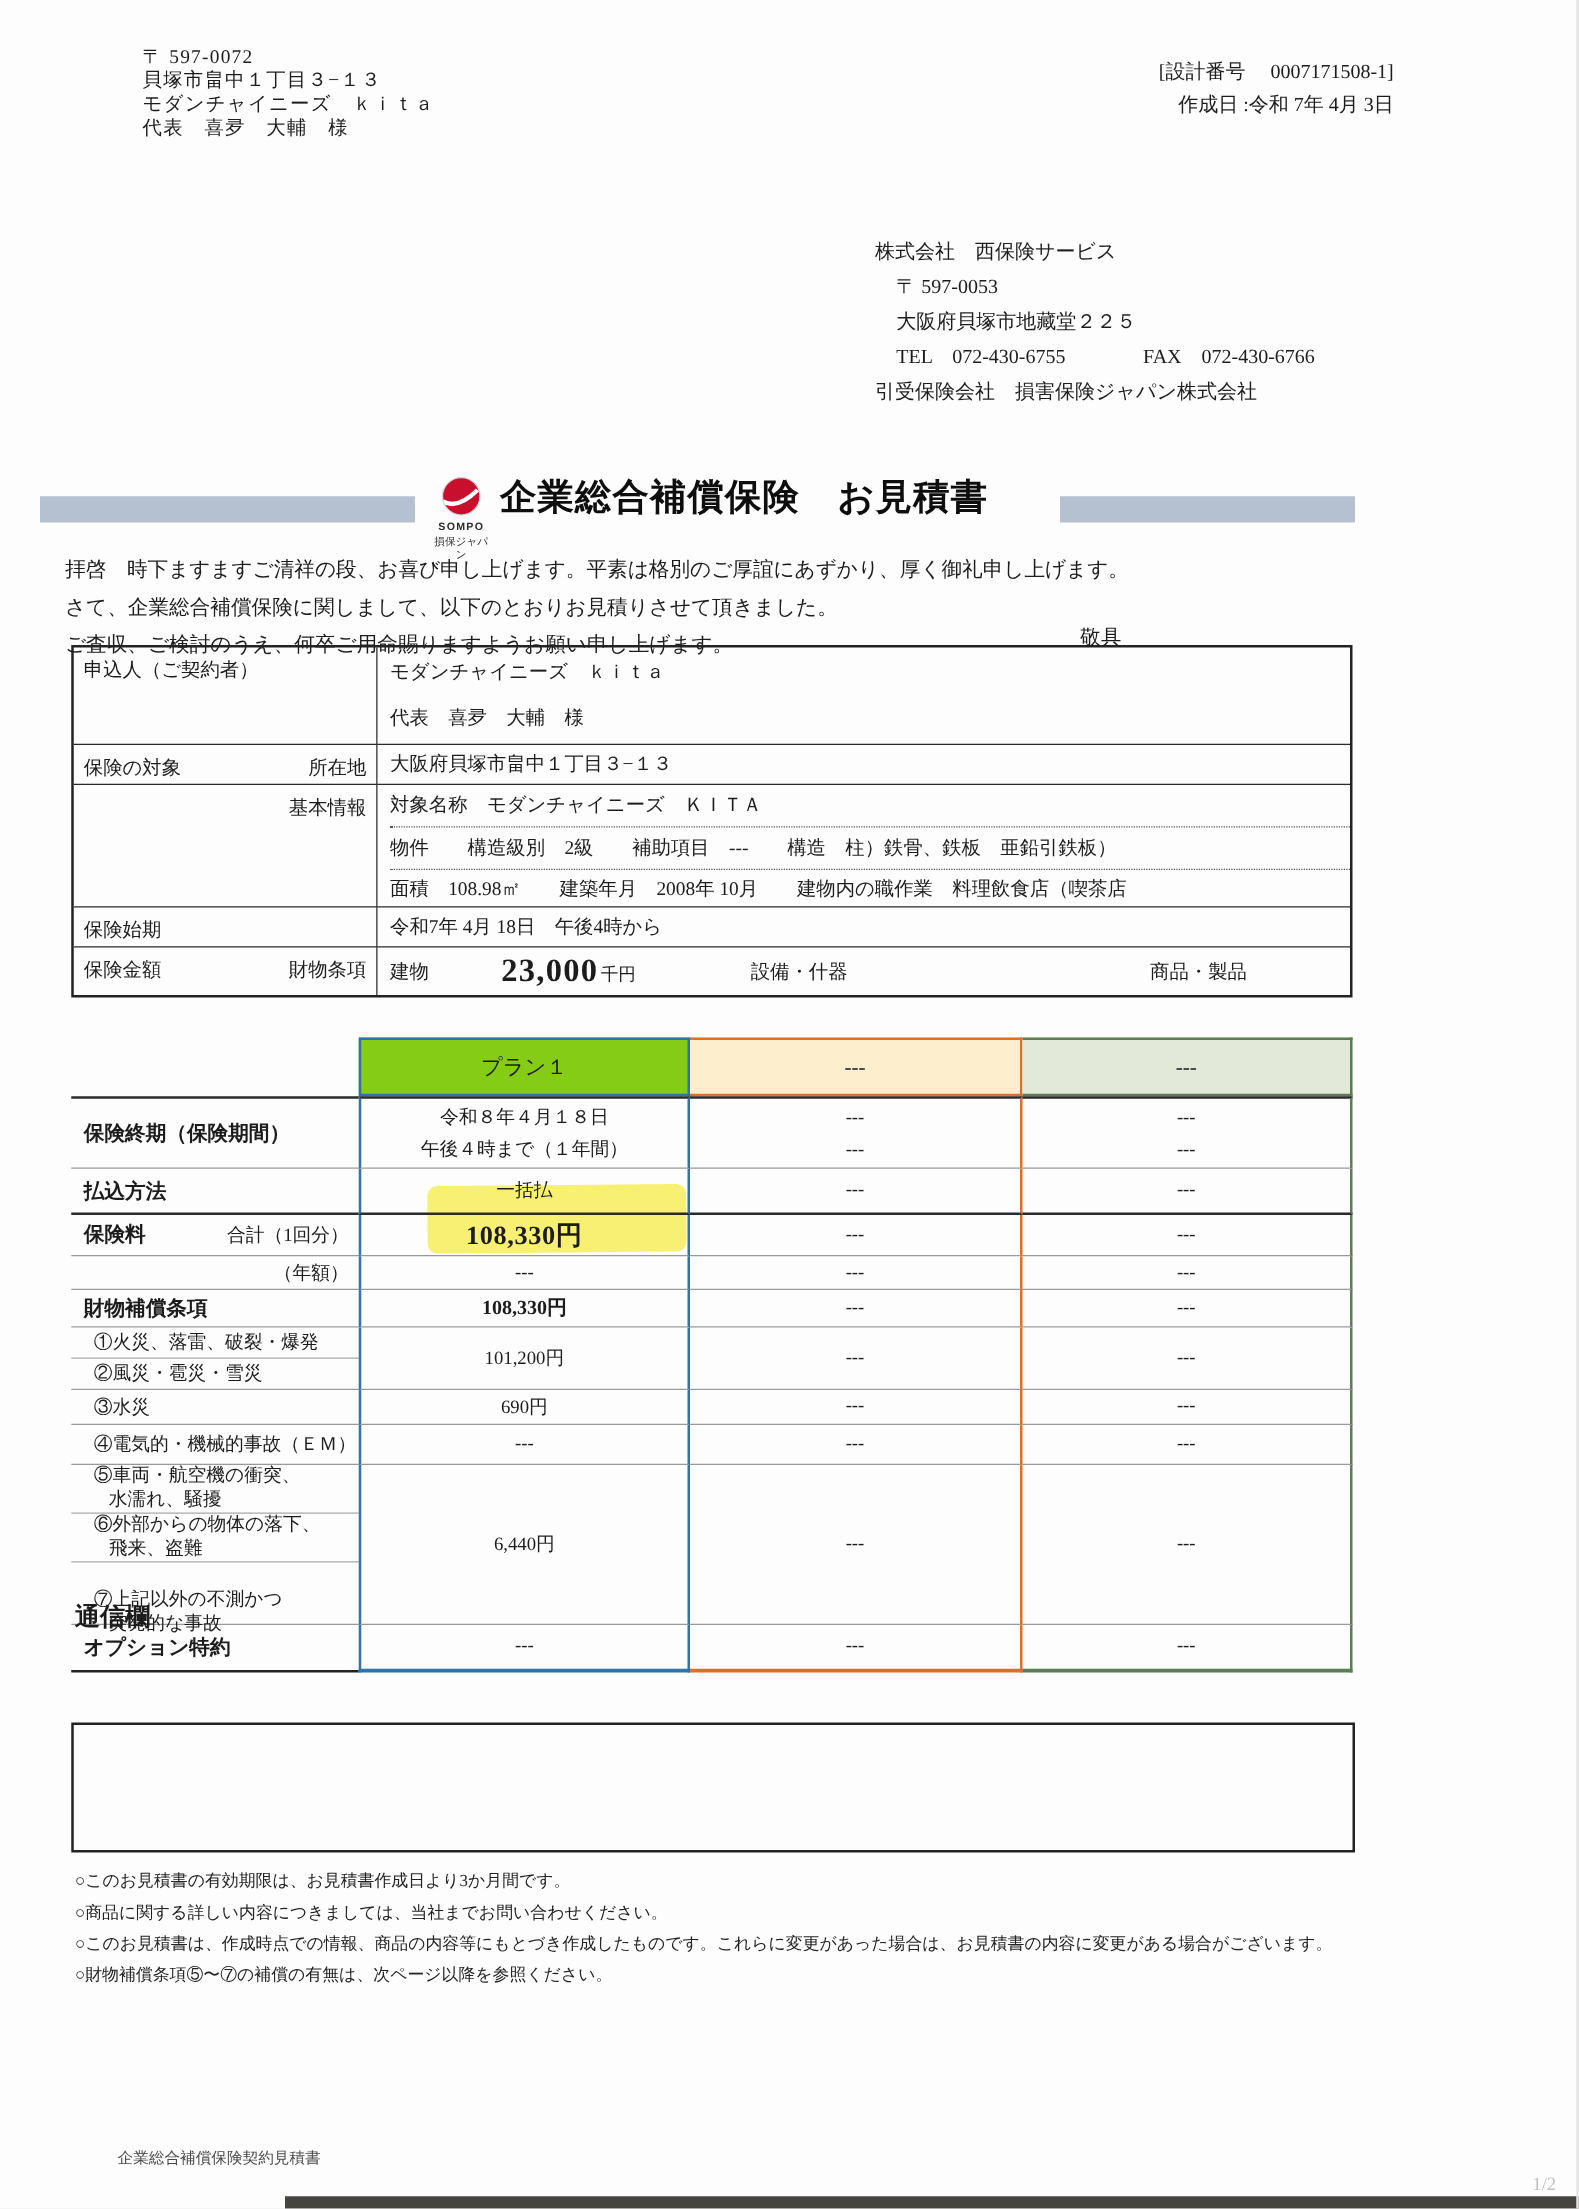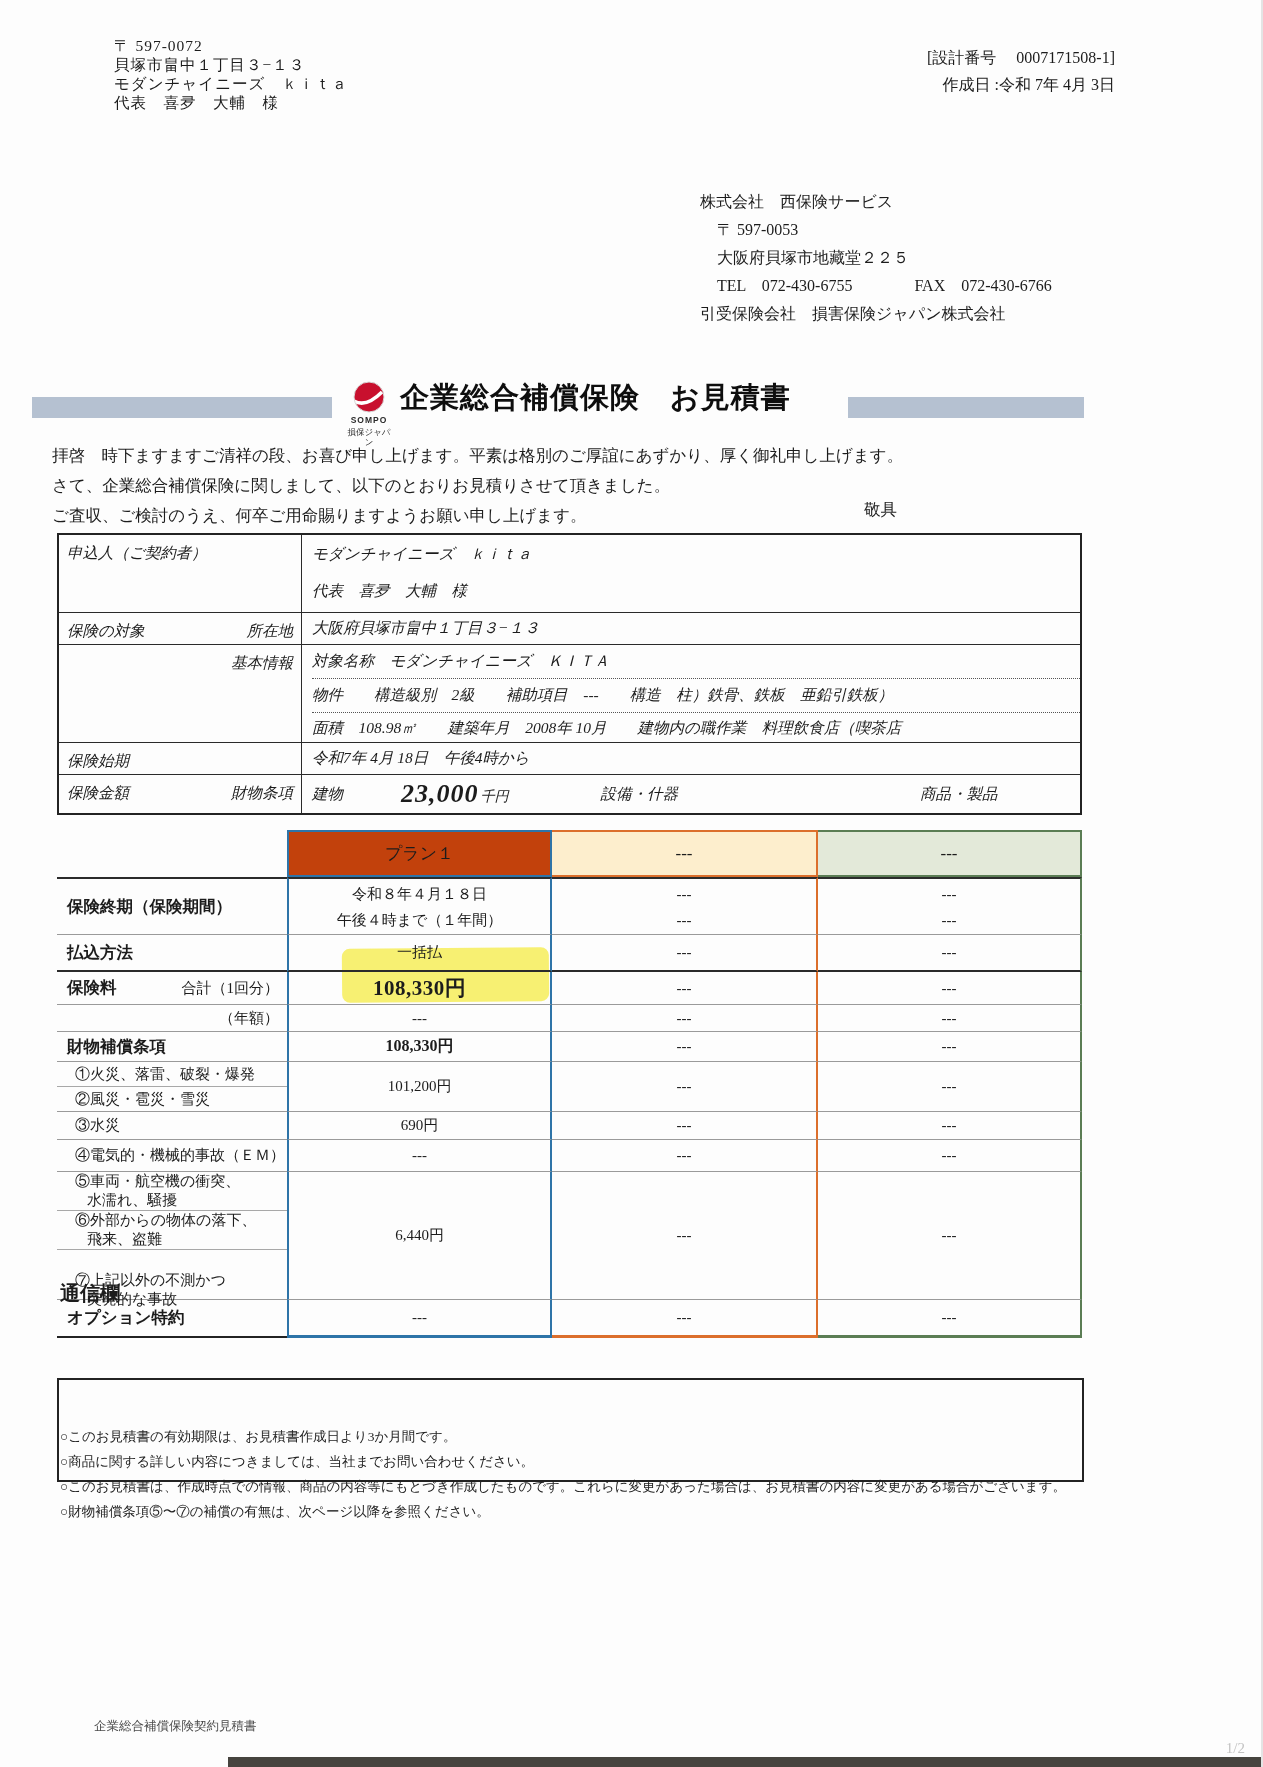--- a/index.html
+++ b/index.html
@@ -27,24 +27,24 @@
   .logo .brand{font-size:8.5px;font-weight:bold;color:#2b2b2b;letter-spacing:1px;margin-top:1px;}
   .logo .sub{font-size:8.5px;color:#2b2b2b;margin-top:2px;}
   .doc-title{left:400px;top:378px;font-size:29px;font-weight:bold;letter-spacing:1px;color:#0e0e0e;}
 
   
   .greet{left:52px;top:441px;font-size:16.5px;line-height:30px;width:1000px;}
   .keigu{left:864px;top:499px;font-size:16.5px;}
 
   
   .info{
-    left:57px;top:533px;width:1025px;border:2px solid #232323;
+    left:57px;top:516px;width:1025px;border:2px solid #232323;
     display:grid;grid-template-columns:243px 1fr;
     grid-template-rows:78px 32px 98px 32px 38px;
-    font-size:15.5px;box-sizing:border-box;font-style:italic;
+    font-size:15.5px;box-sizing:border-box;
   }
   .info>div{border-right:1.5px solid #2a2a2a;border-bottom:1.5px solid #2a2a2a;box-sizing:border-box;}
   .info>div:nth-child(2n){border-right:none;}
   .info>div:nth-child(9),.info>div:nth-child(10){border-bottom:none;}
   .ilab{padding:8px 8px 0 8px;}
   .ilab.split{display:flex;justify-content:space-between;}
   .ilab.right{text-align:right;}
   .ival{padding-left:10px;}
   .two-line>div:first-child{margin-top:9px;}
   .two-line>div:last-child{margin-top:16px;}
@@ -61,21 +61,21 @@
   .hl{left:342px;top:948px;width:207px;height:54px;background:#f5ec4f;opacity:.8;
       border-radius:8px;transform:rotate(-.5deg);}
   .plan{
     left:57px;top:830px;width:1025px;
     display:grid;grid-template-columns:230px 265px 266px 264px;
     grid-template-rows:47px 58px 37px 33px 27px 30px 50px 28px 32px 128px 38px;
     font-size:15px;box-sizing:border-box;
   }
   .plan>div{box-sizing:border-box;}
   .hd{display:flex;align-items:center;justify-content:center;font-size:17px;}
-  .hd1{background:#c2410c;border:2.5px solid #2e74a8;}
+  .hd1{background:#84cc16;border:2.5px solid #2e74a8;}
   .hd2{background:#fdeecd;border:2.5px solid #dc6f2c;border-left:none;}
   .hd3{background:#e3e9d9;border:2.5px solid #5b7d54;border-left:none;}
   .vb1{border-left:2.5px solid #2e74a8;border-right:2.5px solid #2e74a8;}
   .vb2{border-right:2.5px solid #dc6f2c;}
   .vb3{border-right:2.5px solid #5b7d54;}
   .pv{display:flex;align-items:center;justify-content:center;text-align:center;}
   .pv.cols{flex-direction:column;justify-content:center;line-height:26px;}
   .pl{display:flex;align-items:center;padding-left:10px;font-weight:bold;font-size:16.5px;}
   .pl.sans2{font-family:"Liberation Sans","DejaVu Sans",sans-serif;}
   .ps{display:flex;align-items:center;padding-left:18px;font-size:15px;font-weight:normal;}
@@ -93,21 +93,21 @@
   .stack .indent{padding-left:30px;}
   .s2{height:25px;}
   .bot1{border-bottom:3px solid #2e74a8;}
   .bot2{border-bottom:3px solid #dc6f2c;}
   .bot3{border-bottom:3px solid #5b7d54;}
   .botL{border-bottom:2.5px solid #232323;}
 
   
   .comm-title{left:60px;top:1280px;font-size:20px;font-weight:bold;}
   .comm-box{left:57px;top:1378px;width:1023px;height:100px;border:2px solid #232323;}
-  .notes{left:60px;top:1424px;font-size:13.5px;line-height:25px;color:#222;}
+  .notes{left:60px;top:1492px;font-size:13.5px;line-height:25px;color:#222;}
   .foot-name{left:94px;top:1718px;font-size:12.5px;color:#4a4a4a;}
   .pagenum{right:18px;top:1740px;font-size:15px;color:#c3c3c3;}
   .bstrip{left:228px;top:1757px;width:1035px;height:10px;background:#46443f;}
   .redge{right:0;top:0;width:2px;height:1767px;background:#e4e4e4;}
 </style>
 </head>
 <body>
 
 <div class="page">
 

